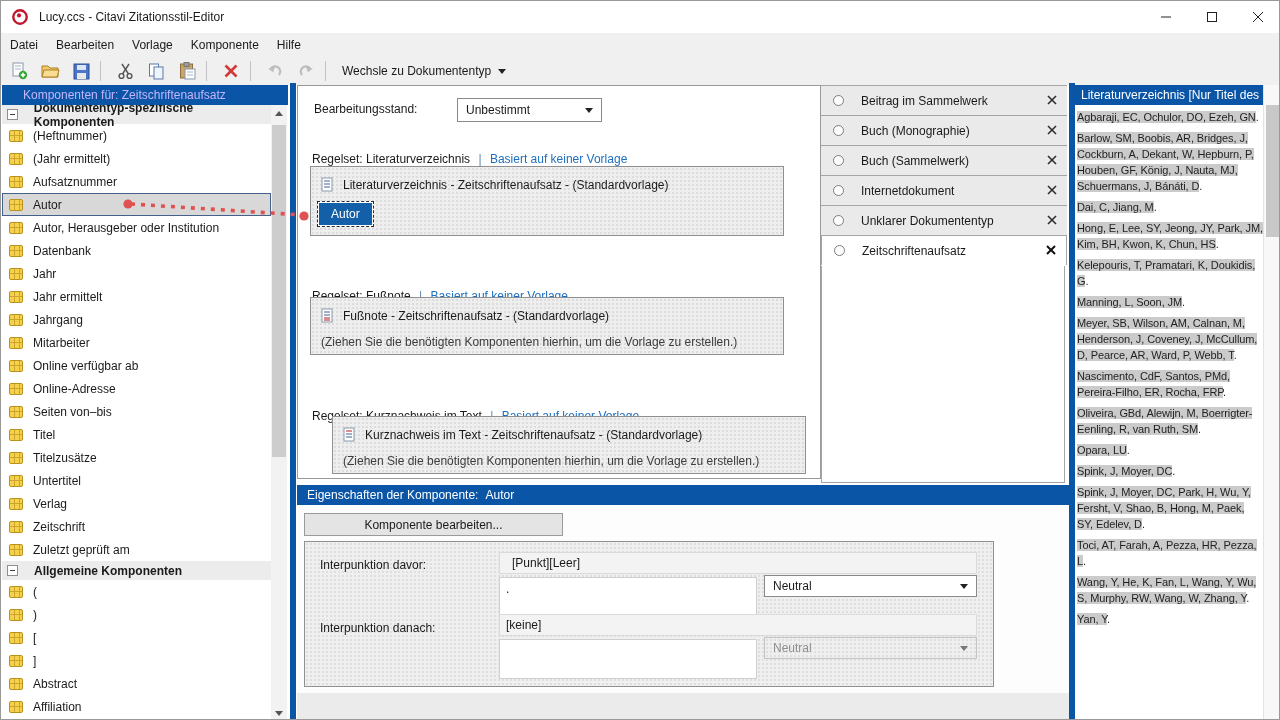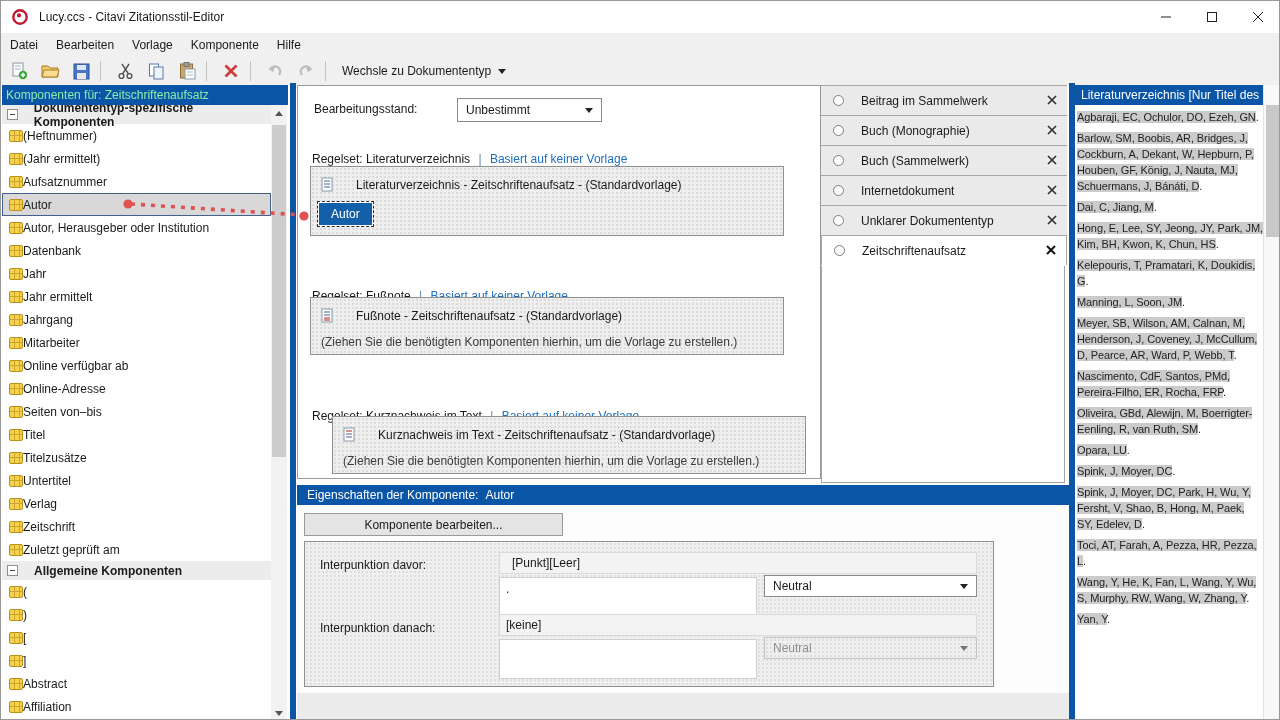--- a/index.html
+++ b/index.html
@@ -14,27 +14,27 @@
   .winbtn{width:46px;height:32px;display:flex;align-items:center;justify-content:center;}
   
   .menubar{position:absolute;left:0;top:32px;width:1280px;height:24px;background:#f0f0f0;display:flex;align-items:center;}
   .menu-item{font-size:12px;padding:0 9px;line-height:24px;}
   .toolbar{position:absolute;left:0;top:56px;width:1280px;height:28px;background:#f0f0f0;display:flex;align-items:center;}
   .tbtn{width:26px;height:24px;margin-left:5px;display:flex;align-items:center;justify-content:center;}
   .tsep{width:1px;height:20px;background:#c3c3c3;margin:0 6px;}
   .tswitch{display:flex;align-items:center;gap:7px;font-size:12px;margin-left:10px;}
   .caret{width:0;height:0;border-left:4px solid transparent;border-right:4px solid transparent;border-top:5px solid #222;display:inline-block;}
   
-  .sb-header{position:absolute;left:1px;top:84px;width:286px;height:20px;background:#0b55a6;color:#86efac;
-    font-size:12px;display:flex;align-items:center;padding-left:4px;box-sizing:border-box;}
+  .sb-header{position:absolute;left:1px;top:84px;width:286px;height:20px;background:#0b55a6;color:#c4b5fd;
+    font-size:12px;display:flex;align-items:center;padding-left:21px;box-sizing:border-box;}
   .sb-list{position:absolute;left:1px;top:104px;width:269px;height:616px;background:#fff;overflow:hidden;}
   .ssec{height:19px;background:#ececec;display:flex;align-items:center;gap:16px;padding-left:5px;font-size:12px;font-weight:bold;}
   .expander{width:11px;height:11px;background:#fff;border:1px solid #8f8f8f;box-sizing:border-box;display:flex;align-items:center;justify-content:center;}
   .expander i{display:block;width:5px;height:1px;background:#444;}
-  .srow{height:23px;display:flex;align-items:center;padding-left:7px;font-size:12px;}
+  .srow{height:23px;display:flex;align-items:center;gap:10px;padding-left:7px;font-size:12px;}
   .srow.sel{background:#d8d8d8;outline:1px solid #44618c;outline-offset:-1px;}
   .cicon{width:14px;height:12px;background:#f6d24c;border:1px solid #b8911f;box-sizing:border-box;border-radius:2px;
     background-image:linear-gradient(#cda52c 1px,transparent 1px),linear-gradient(90deg,#cda52c 1px,transparent 1px);
     background-size:5px 6px;background-position:-1px 4px;flex:0 0 auto;}
   
   .sb-scroll{position:absolute;left:270px;top:104px;width:16px;height:616px;background:#f2f2f2;}
   .scr-arrow{position:absolute;left:0;width:16px;height:16px;display:flex;align-items:center;justify-content:center;}
   .tri-up{width:0;height:0;border-left:4px solid transparent;border-right:4px solid transparent;border-bottom:5px solid #555;}
   .tri-down{width:0;height:0;border-left:4px solid transparent;border-right:4px solid transparent;border-top:5px solid #555;}
   .sb-thumb{position:absolute;left:1px;top:20px;width:14px;height:332px;background:#cdcdcd;}
@@ -44,21 +44,21 @@
   .tpl-area{position:absolute;left:296px;top:84px;width:524px;height:394px;background:#fff;border:1px solid #9a9a9a;box-sizing:border-box;}
   .status-label{position:absolute;left:16px;top:16px;font-size:12px;}
   .combo{position:absolute;box-sizing:border-box;background:#fff;border:1px solid #898989;font-size:12px;display:flex;align-items:center;padding-left:8px;}
   .combo .caret{position:absolute;right:8px;top:50%;margin-top:-2px;}
   .status-combo{left:159px;top:12px;width:145px;height:24px;}
   .rs-title{position:absolute;font-size:12px;white-space:nowrap;margin-top:16px;}
   .rs-link{color:#1d6fc0;}
   .rs-sep{color:#5f87b5;padding:0 5px;}
   .tpl-box{position:absolute;left:12px;width:474px;background-color:#eeeeee;border:1px solid #8f8f8f;box-sizing:border-box;
     background-image:radial-gradient(#dcdcdc 0.8px,transparent 0.9px);background-size:4px 4px;}
-  .tpl-title{position:absolute;left:10px;display:flex;align-items:center;gap:23px;font-size:12px;}
+  .tpl-title{position:absolute;left:10px;display:flex;align-items:center;gap:10px;font-size:12px;}
   .tpl-hint{position:absolute;left:10px;font-size:12px;color:#3c3c3c;white-space:nowrap;}
   .chipwrap{position:absolute;left:6px;top:34px;border:1px dashed #2b2b2b;background:#fff;padding:1px;}
   .chip{background:#1460a8;color:#fff;font-size:12px;padding:4px 12px;}
   
   .prop-header{position:absolute;left:296px;top:484px;width:772px;height:20px;background:#0b55a6;color:#fff;font-size:12px;
     display:flex;align-items:center;padding-left:10px;box-sizing:border-box;gap:7px;}
   .prop-body{position:absolute;left:296px;top:504px;width:772px;height:188px;background:#fdfdfd;}
   .prop-footer{position:absolute;left:296px;top:692px;width:772px;height:28px;background:#ebebeb;}
   .edit-btn{position:absolute;left:7px;top:8px;width:259px;height:23px;background:#e4e4e4;border:1px solid #9a9a9a;
     box-sizing:border-box;font-size:12px;display:flex;align-items:center;justify-content:center;}

